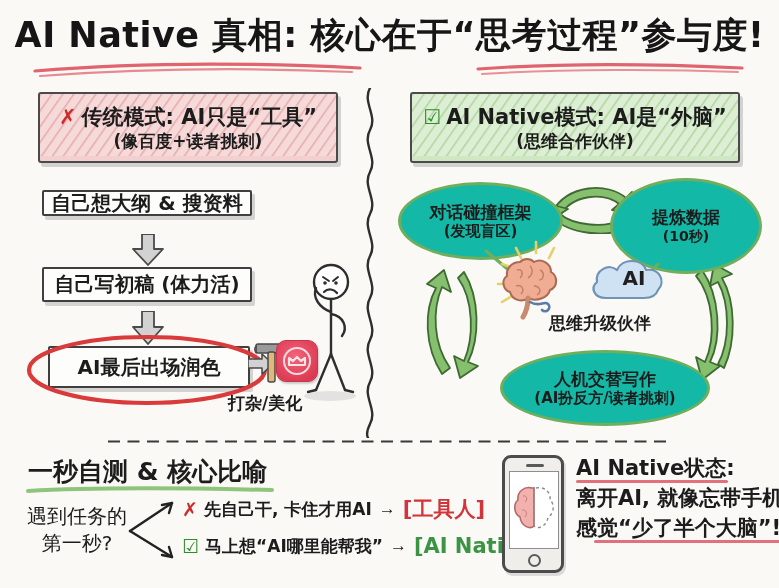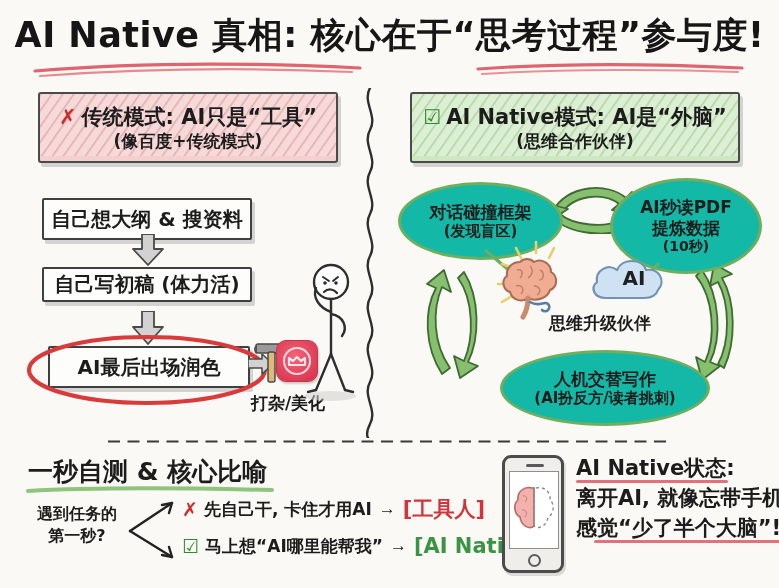--- a/index.html
+++ b/index.html
@@ -56,34 +56,34 @@
     border:2px solid #3f3f3f;
     border-radius:2px;
     box-shadow:3px 4px 0 rgba(140,140,140,.35);
     display:flex;align-items:center;justify-content:center;
     box-sizing:border-box;
   }
   .flow-box span{
     font-size:20px;font-weight:700;white-space:nowrap;
     font-family:"DejaVu Sans","Liberation Sans",sans-serif;
   }
-  #flow-box-1{left:42px;top:198px;width:210px;height:42px;}
+  #flow-box-1{left:42px;top:190px;width:210px;height:26px;}
   #flow-box-2{left:42px;top:267px;width:210px;height:35px;}
   #flow-box-3{left:48px;top:346px;width:202px;height:42px;text-align:center;}
 
   .down-arrow{position:absolute;}
   .red-ellipse{position:absolute;left:22px;top:332px;pointer-events:none;}
 
   
   .small-arrow{position:absolute;}
   .hammer{position:absolute;left:254px;top:340px;}
   .app-icon{position:absolute;left:276px;top:340px;width:40px;height:40px;
     border-radius:10px;background:#e8485f;border:1px solid #c4364a;
     box-shadow:1px 2px 2px rgba(0,0,0,.18);}
-  .label-chore{position:absolute;left:228px;top:392px;width:120px;text-align:center;
+  .label-chore{position:absolute;left:228px;top:392px;width:120px;text-align:left;
     font-size:17px;font-weight:700;white-space:nowrap;
     font-family:"DejaVu Sans","Liberation Sans",sans-serif;}
   .stick-figure{position:absolute;left:300px;top:262px;}
 
   
   .bubble{
     position:absolute;
     border:3px solid #6eae5c;
     background:#14b8a6;
     border-radius:50%;
@@ -110,21 +110,21 @@
     font-size:20px;font-weight:700;color:#1f1f1f;
     font-family:"DejaVu Sans","Liberation Sans",sans-serif;}
   .cycle-arrow{position:absolute;}
 
   
   .section-title{position:absolute;left:28px;top:455px;
     font-size:25px;font-weight:700;white-space:nowrap;
     font-family:"DejaVu Sans","Liberation Sans",sans-serif;}
   .section-underline{position:absolute;left:26px;top:486px;}
   .q-text{position:absolute;left:22px;top:503px;width:110px;text-align:center;
-    font-size:16px;font-weight:700;line-height:1.35;
+    font-size:20px;font-weight:400;line-height:1.35;
     font-family:"DejaVu Sans","Liberation Sans",sans-serif;}
   .branch-arrows{position:absolute;left:126px;top:495px;}
   .opt-row{position:absolute;display:flex;align-items:center;white-space:nowrap;}
   #opt-row-1{left:182px;top:495px;}
   #opt-row-2{left:182px;top:534px;}
   .opt-mark{font-size:19px;font-weight:800;margin-right:6px;}
   .opt-mark.x{color:#cc2b2b;}
   .opt-mark.ck{color:#2e8b2e;}
   .opt-text{font-size:17px;font-weight:700;
     font-family:"DejaVu Sans","Liberation Sans",sans-serif;}
@@ -182,21 +182,21 @@
           <line x1="0" y1="0" x2="0" y2="9" stroke="#e2a3a3" stroke-width="3"></line>
         </pattern>
       </defs>
       <rect width="300" height="62" fill="#f6d9d9"></rect>
       <rect width="300" height="62" fill="url(#hr)" opacity=".85"></rect>
     </svg>
     <div class="ph-inner">
       <div class="ph-line1">
         <span class="mark-x">✗</span><span>传统模式: AI只是“工具”</span>
       </div>
-      <div class="ph-line2">(像百度+传统模式)</div>
+      <div class="ph-line2">(像百度+读者挑刺)</div>
     </div>
   </div>
 
   <div class="flow-box" id="flow-box-1">
     <span>自己想大纲 &amp; 搜资料</span>
   </div>
   <svg class="down-arrow" style="left:129px;top:234px;" width="38" height="32" viewBox="0 0 38 32">
     <path d="M13,0 L25,0 L25,15 L34,15 L19,31 L4,15 L13,15 Z" fill="#d2d2d2" stroke="#4a4a4a" stroke-width="1.8" stroke-linejoin="round"></path>
   </svg>
 
@@ -290,21 +290,20 @@
 
   <div class="bubble" id="bubble-dialog">
     <div class="b1">对话碰撞框架</div>
     <div class="b2">(发现盲区)</div>
   </div>
   <svg style="position:absolute;left:484px;top:249px;" width="40" height="30" viewBox="0 0 40 30">
     <path d="M2,2 L28,24 L12,10 Z" fill="#fff" stroke="#6eae5c" stroke-width="3" stroke-linejoin="round"></path>
   </svg>
 
   <div class="bubble" id="bubble-pdf">
-    <div class="b1">AI秒读PDF</div>
     <div class="b1">提炼数据</div>
     <div class="b3">(10秒)</div>
   </div>
   <svg style="position:absolute;left:624px;top:262px;" width="40" height="34" viewBox="0 0 40 34">
     <path d="M34,2 L6,30 L24,12 Z" fill="#fff" stroke="#6eae5c" stroke-width="3" stroke-linejoin="round"></path>
   </svg>
 
   <div class="bubble" id="bubble-writing">
     <div class="b1">人机交替写作</div>
     <div class="b2">(AI扮反方/读者挑刺)</div>

